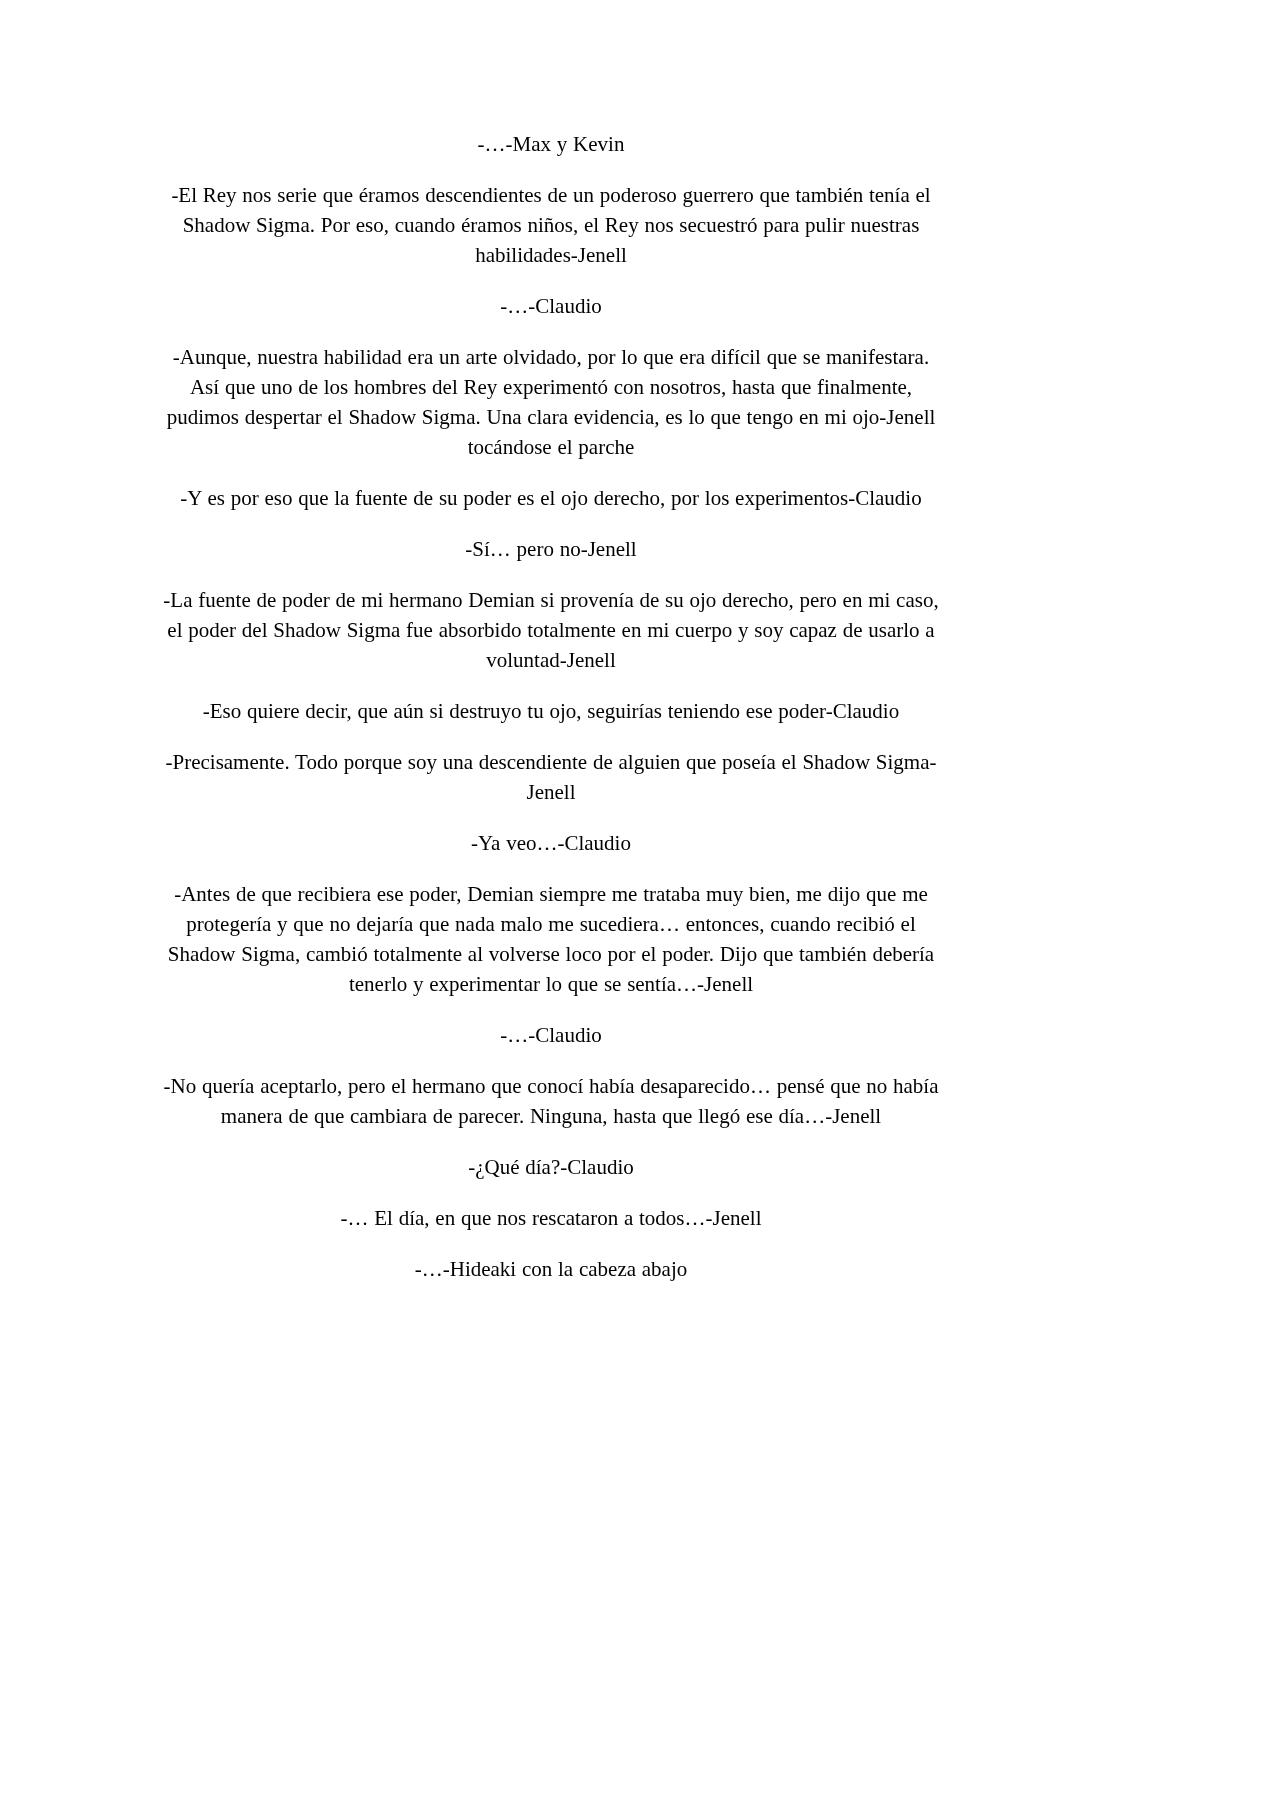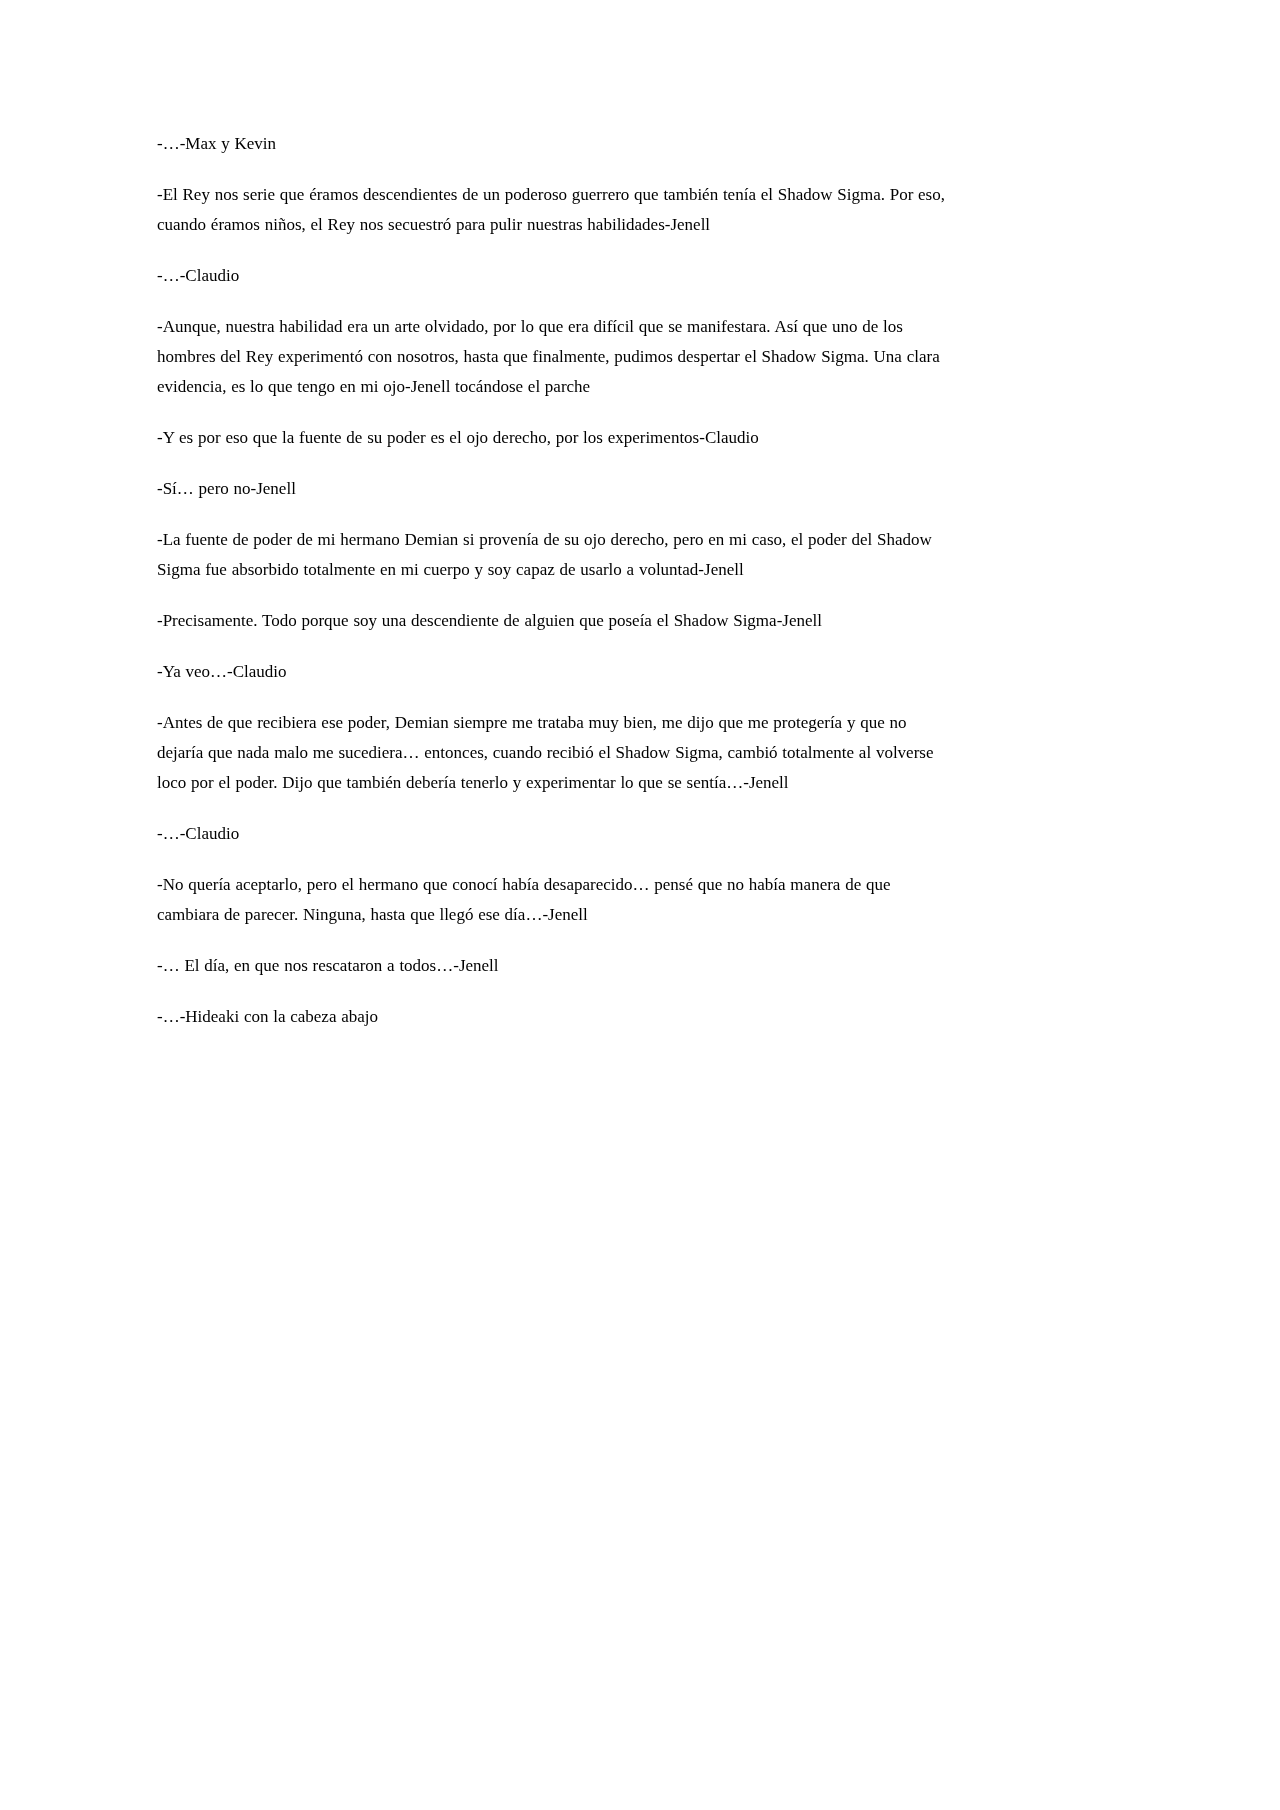--- a/index.html
+++ b/index.html
@@ -16,37 +16,39 @@
   }
   .page {
     box-sizing: border-box;
     width: 1280px;
     height: 1810px;
     padding: 129px 335px 40px 157px;
     background: #ffffff;
   }
   .page p {
     margin: 0 0 21px 0;
-    font-size: 17px;
+    font-size: 21px;
     line-height: 30px;
-    text-align: left;
+    text-align: center;
     word-spacing: 0.5px;
   }
 </style>
 </head>
 <body>
 
 <div class="page">
   <p>-…-Max y Kevin</p>
   <p>-El Rey nos serie que éramos descendientes de un poderoso guerrero que también tenía el Shadow Sigma. Por eso, cuando éramos niños, el Rey nos secuestró para pulir nuestras habilidades-Jenell</p>
   <p>-…-Claudio</p>
   <p>-Aunque, nuestra habilidad era un arte olvidado, por lo que era difícil que se manifestara. Así que uno de los hombres del Rey experimentó con nosotros, hasta que finalmente, pudimos despertar el Shadow Sigma. Una clara evidencia, es lo que tengo en mi ojo-Jenell tocándose el parche</p>
   <p>-Y es por eso que la fuente de su poder es el ojo derecho, por los experimentos-Claudio</p>
   <p>-Sí… pero no-Jenell</p>
   <p>-La fuente de poder de mi hermano Demian si provenía de su ojo derecho, pero en mi caso, el poder del Shadow Sigma fue absorbido totalmente en mi cuerpo y soy capaz de usarlo a voluntad-Jenell</p>
+  <p>-Eso quiere decir, que aún si destruyo tu ojo, seguirías teniendo ese poder-Claudio</p>
   <p>-Precisamente. Todo porque soy una descendiente de alguien que poseía el Shadow Sigma-Jenell</p>
   <p>-Ya veo…-Claudio</p>
   <p>-Antes de que recibiera ese poder, Demian siempre me trataba muy bien, me dijo que me protegería y que no dejaría que nada malo me sucediera… entonces, cuando recibió el Shadow Sigma, cambió totalmente al volverse loco por el poder. Dijo que también debería tenerlo y experimentar lo que se sentía…-Jenell</p>
   <p>-…-Claudio</p>
   <p>-No quería aceptarlo, pero el hermano que conocí había desaparecido… pensé que no había manera de que cambiara de parecer. Ninguna, hasta que llegó ese día…-Jenell</p>
+  <p>-¿Qué día?-Claudio</p>
   <p>-… El día, en que nos rescataron a todos…-Jenell</p>
   <p>-…-Hideaki con la cabeza abajo</p>
 </div>
 
 </body></html>

